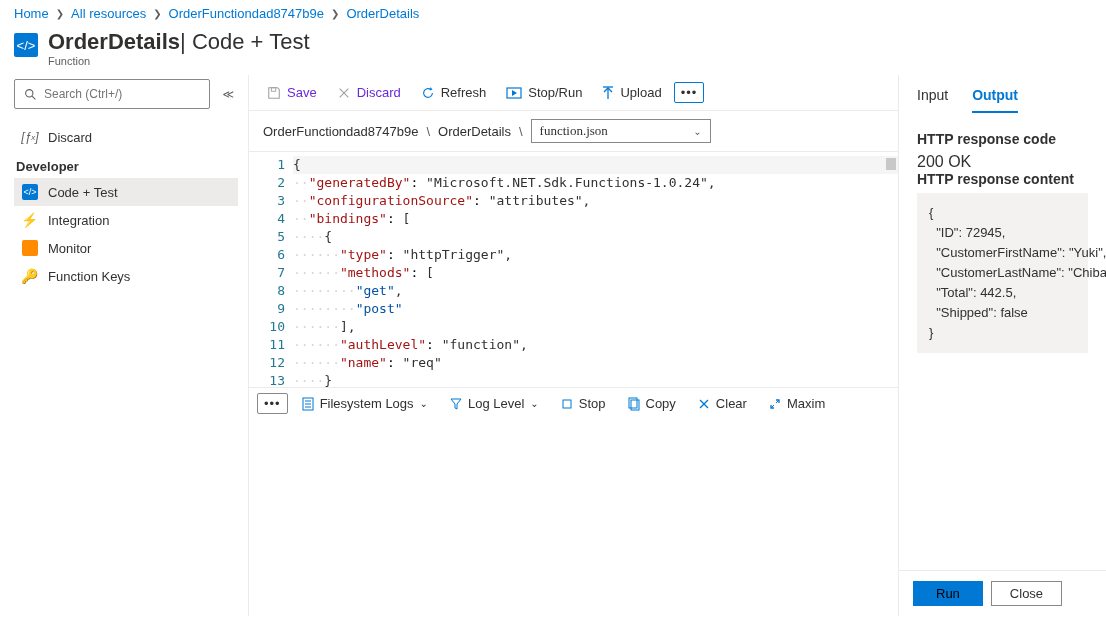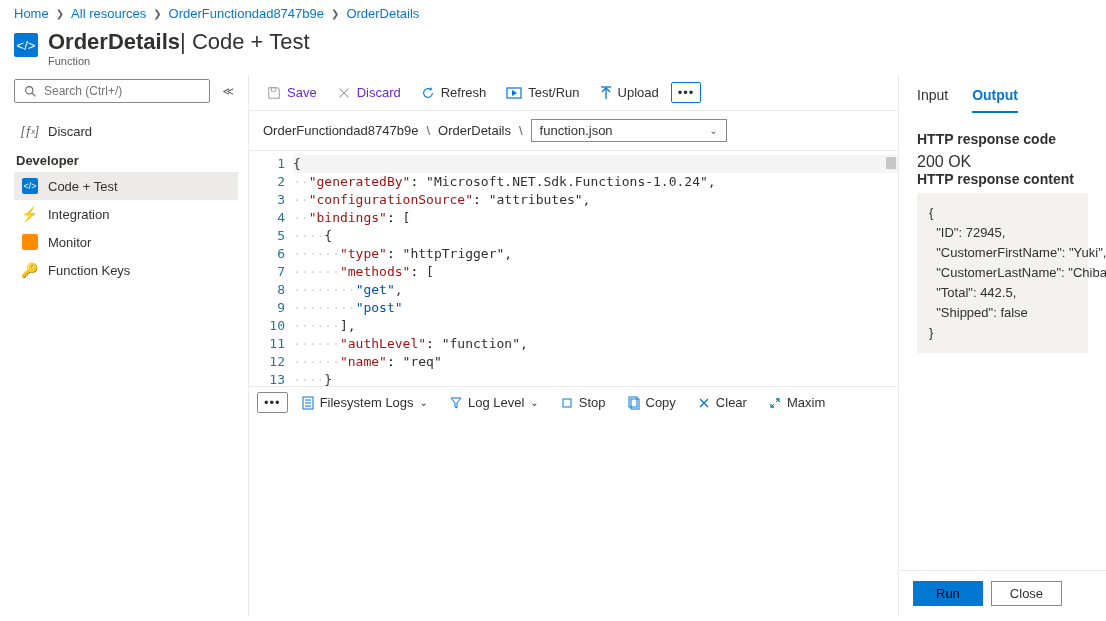--- a/index.html
+++ b/index.html
@@ -16,21 +16,21 @@
 .header .titles .main { font-size: 22px; font-weight: 600; }
 .header .titles .main .light { font-weight: 400; color: #323130; }
 .header .titles .sub { font-size: 11px; color: #605e5c; margin-top: 0px; }
 
 
 .layout { display: flex; height: calc(621px - 80px); }
 
 
 .sidebar { width: 248px; flex-shrink: 0; padding: 4px 10px 0 14px; border-right: none; }
 .search-row { display: flex; align-items: center; gap: 8px; margin-bottom: 14px; }
-.search-box { flex: 1; display: flex; align-items: center; gap: 6px; border: 1px solid #8a8886; border-radius: 2px; padding: 9px 7px; height: 24px; }
+.search-box { flex: 1; display: flex; align-items: center; gap: 6px; border: 1px solid #8a8886; border-radius: 2px; padding: 9px 7px; height: 30px; }
 .search-box input { border: none; outline: none; font-size: 12px; flex: 1; font-family: inherit; }
 .collapse-chev { color: #605e5c; font-size: 11px; cursor: pointer; padding: 0 4px; }
 .side-item { display: flex; align-items: center; gap: 10px; padding: 6px 8px; font-size: 13px; cursor: pointer; border-radius: 0; }
 .side-item.active { background: #edebe9; font-weight: 400; }
 .side-section { font-weight: 600; font-size: 13px; padding: 8px 2px 4px; }
 .icon-sm { width: 16px; height: 16px; display: inline-flex; align-items: center; justify-content: center; flex-shrink: 0; }
 
 
 .main { flex: 1; display: flex; min-width: 0; }
 
@@ -40,21 +40,21 @@
 
 .toolbar { display: flex; align-items: center; gap: 4px; padding: 6px 10px; border-bottom: 1px solid #edebe9; }
 .tbtn { display: inline-flex; align-items: center; gap: 6px; padding: 4px 8px; font-size: 13px; color: #323130; cursor: pointer; border-radius: 2px; background: transparent; border: none; font-family: inherit; }
 .tbtn.disabled { color: #6d28d9; }
 .tbtn.boxed { border: 1px solid #0078d4; padding: 2px 6px; }
 
 
 .pathbar { display: flex; align-items: center; gap: 8px; padding: 8px 14px; font-size: 13px; }
 .pathbar .seg { color: #323130; }
 .pathbar .sep2 { color: #605e5c; }
-.file-select { display: flex; align-items: center; justify-content: space-between; border: 1px solid #8a8886; padding: 3px 8px; width: 196px; font-size: 13px; cursor: pointer; }
+.file-select { display: flex; align-items: center; justify-content: space-between; border: 1px solid #8a8886; padding: 3px 8px; width: 180px; font-size: 13px; cursor: pointer; font-family: Liberation Serif, serif; }
 .file-select .chev { font-size: 10px; color: #605e5c; }
 
 
 .editor { display: flex; border-top: 1px solid #edebe9; position: relative; height: 236px; overflow: hidden; font-family: Consolas, Menlo, monospace; font-size: 13px; line-height: 18px; }
 .gutter { width: 44px; text-align: right; padding: 4px 8px 4px 0; color: #237893; background: #fff; user-select: none; }
 .gutter div { height: 18px; }
 .code { flex: 1; padding: 4px 0; white-space: pre; position: relative; }
 .code-line { height: 18px; }
 .code-line.cursor-line { background: #f5f5f5; }
 .tok-key { color: #a31515; }
@@ -175,21 +175,21 @@
               <path d="M13 8a5 5 0 1 1-2-4" fill="none" stroke="#0078d4" stroke-width="1.3"></path>
               <path d="M11 1l2 3-3 1z" fill="#0078d4"></path>
             </svg>
           <span>Refresh</span>
         </button>
         <button class="tbtn">
           <svg width="16" height="12" viewBox="0 0 16 12">
               <rect x="1" y="1" width="14" height="10" fill="none" stroke="#0078d4" stroke-width="1.2"></rect>
               <path d="M6 3l5 3-5 3z" fill="#0078d4"></path>
             </svg>
-          <span>Test/Run</span>
+          <span>Stop/Run</span>
         </button>
         <button class="tbtn">
           <svg width="12" height="14" viewBox="0 0 12 14">
               <line x1="6" y1="13" x2="6" y2="2" stroke="#0078d4" stroke-width="1.3"></line>
               <path d="M2 6l4-4 4 4" fill="none" stroke="#0078d4" stroke-width="1.3"></path>
               <line x1="1" y1="1" x2="11" y2="1" stroke="#0078d4" stroke-width="1.3"></line>
             </svg>
           <span>Upload</span>
         </button>
         <button class="tbtn boxed">

